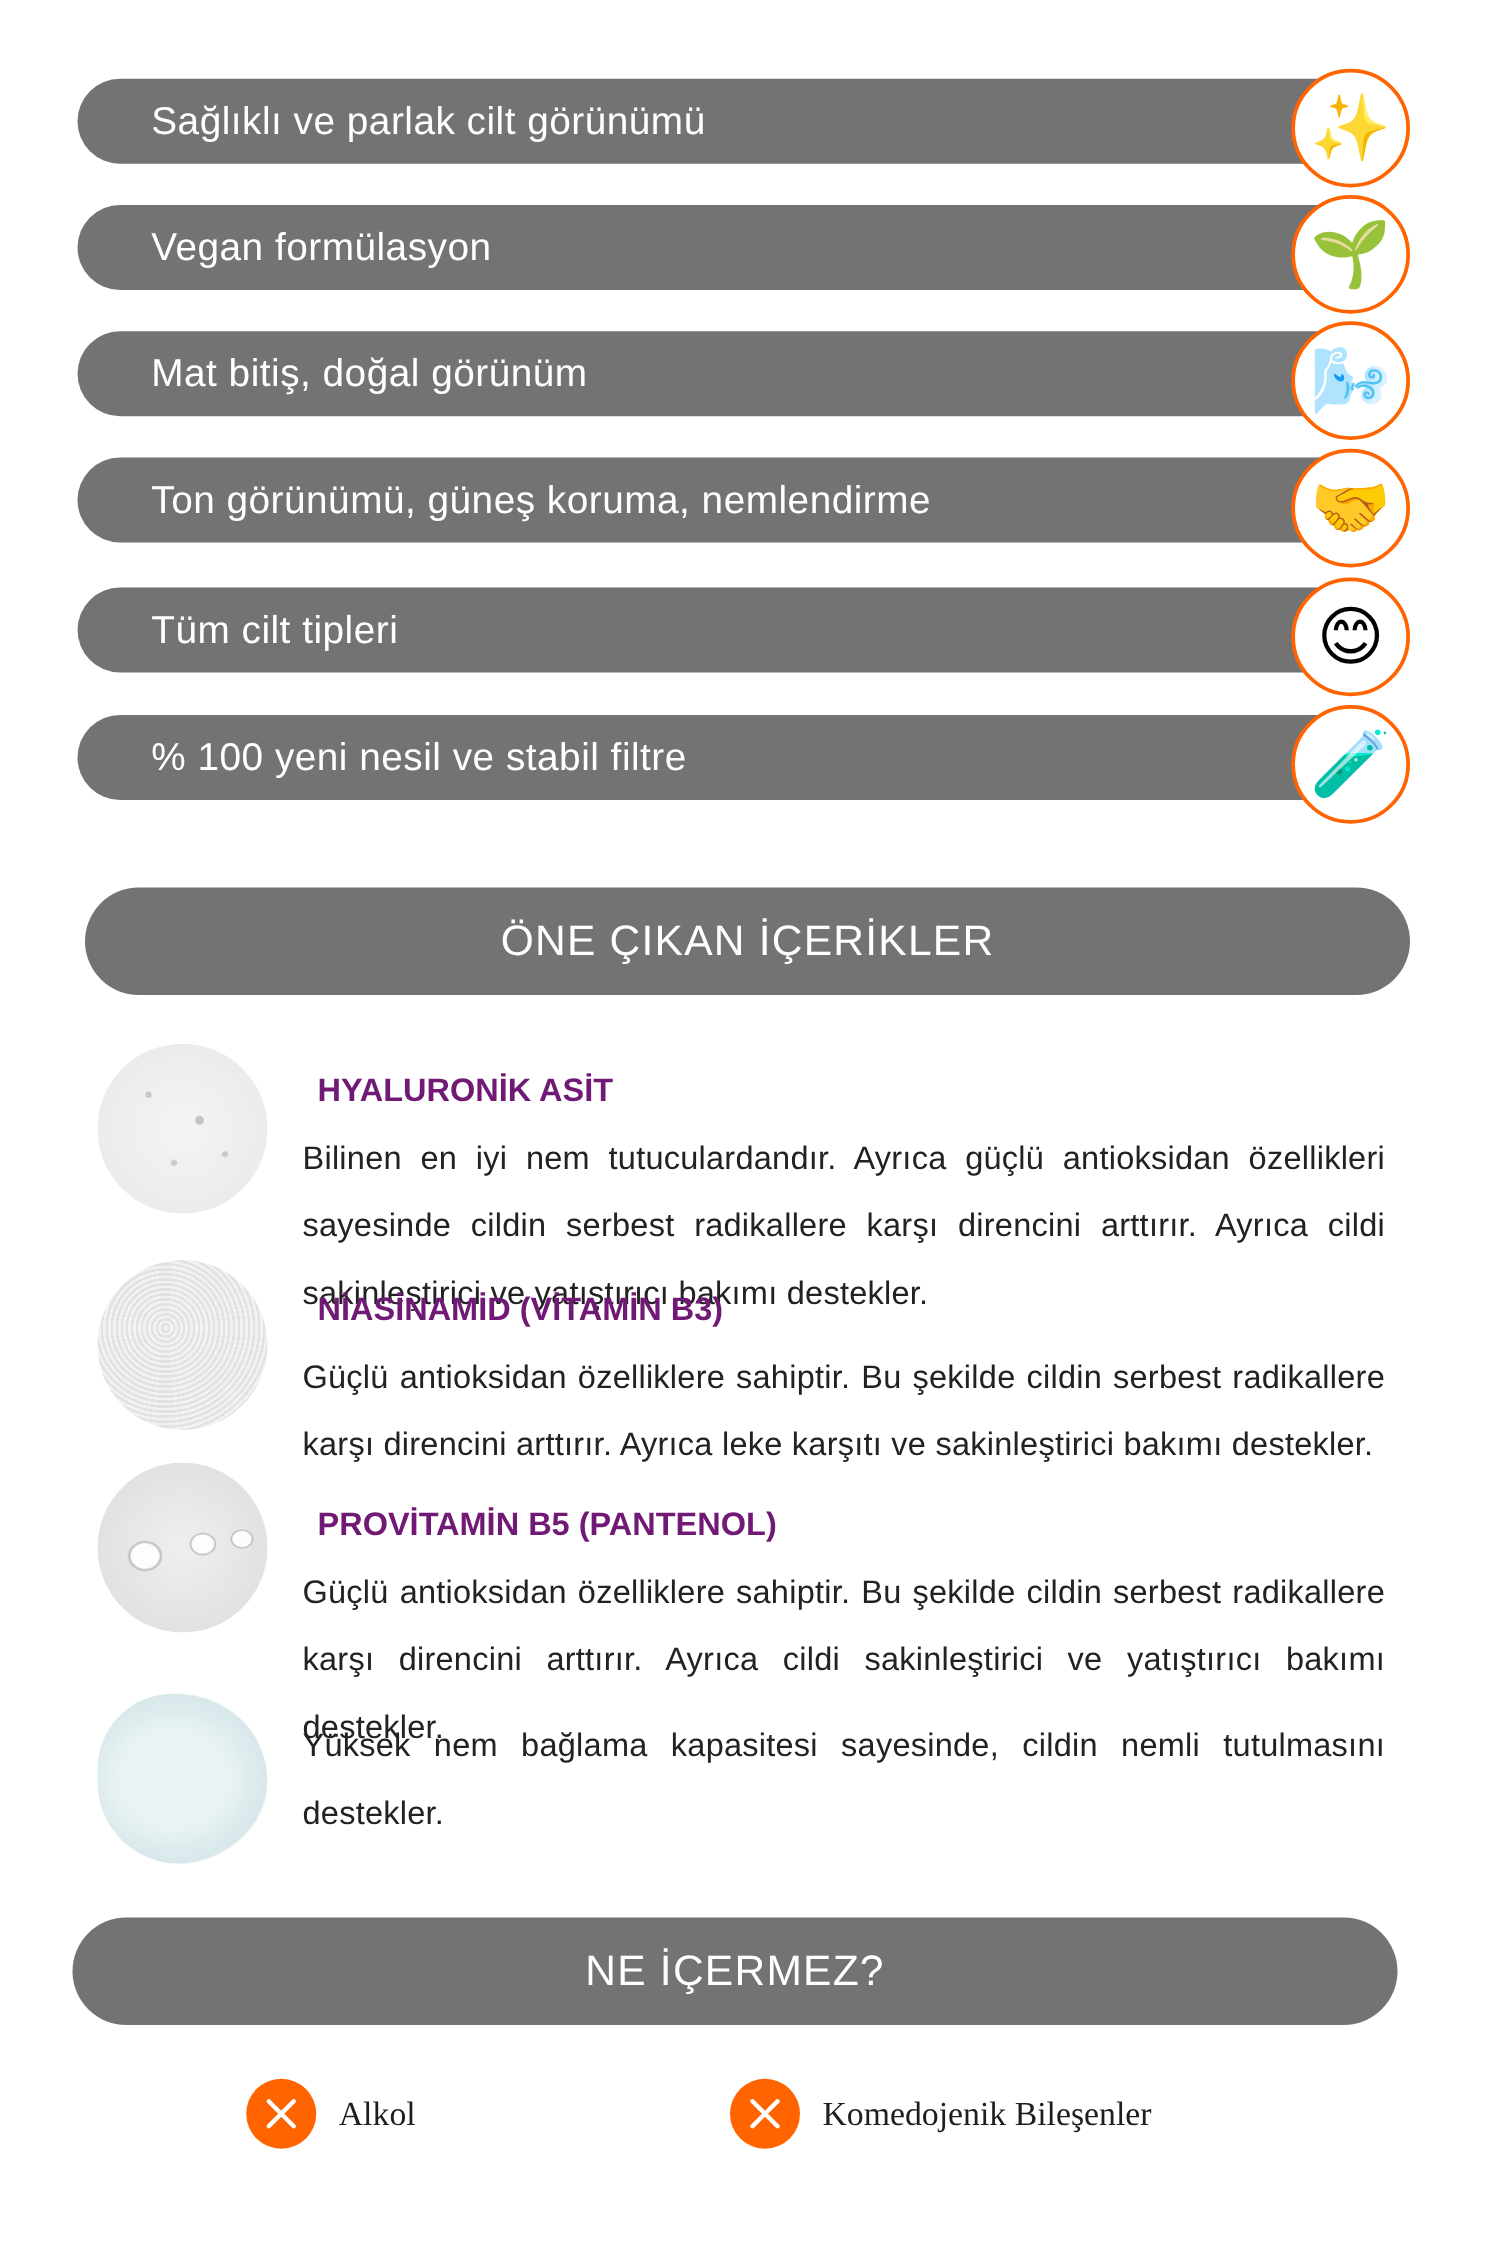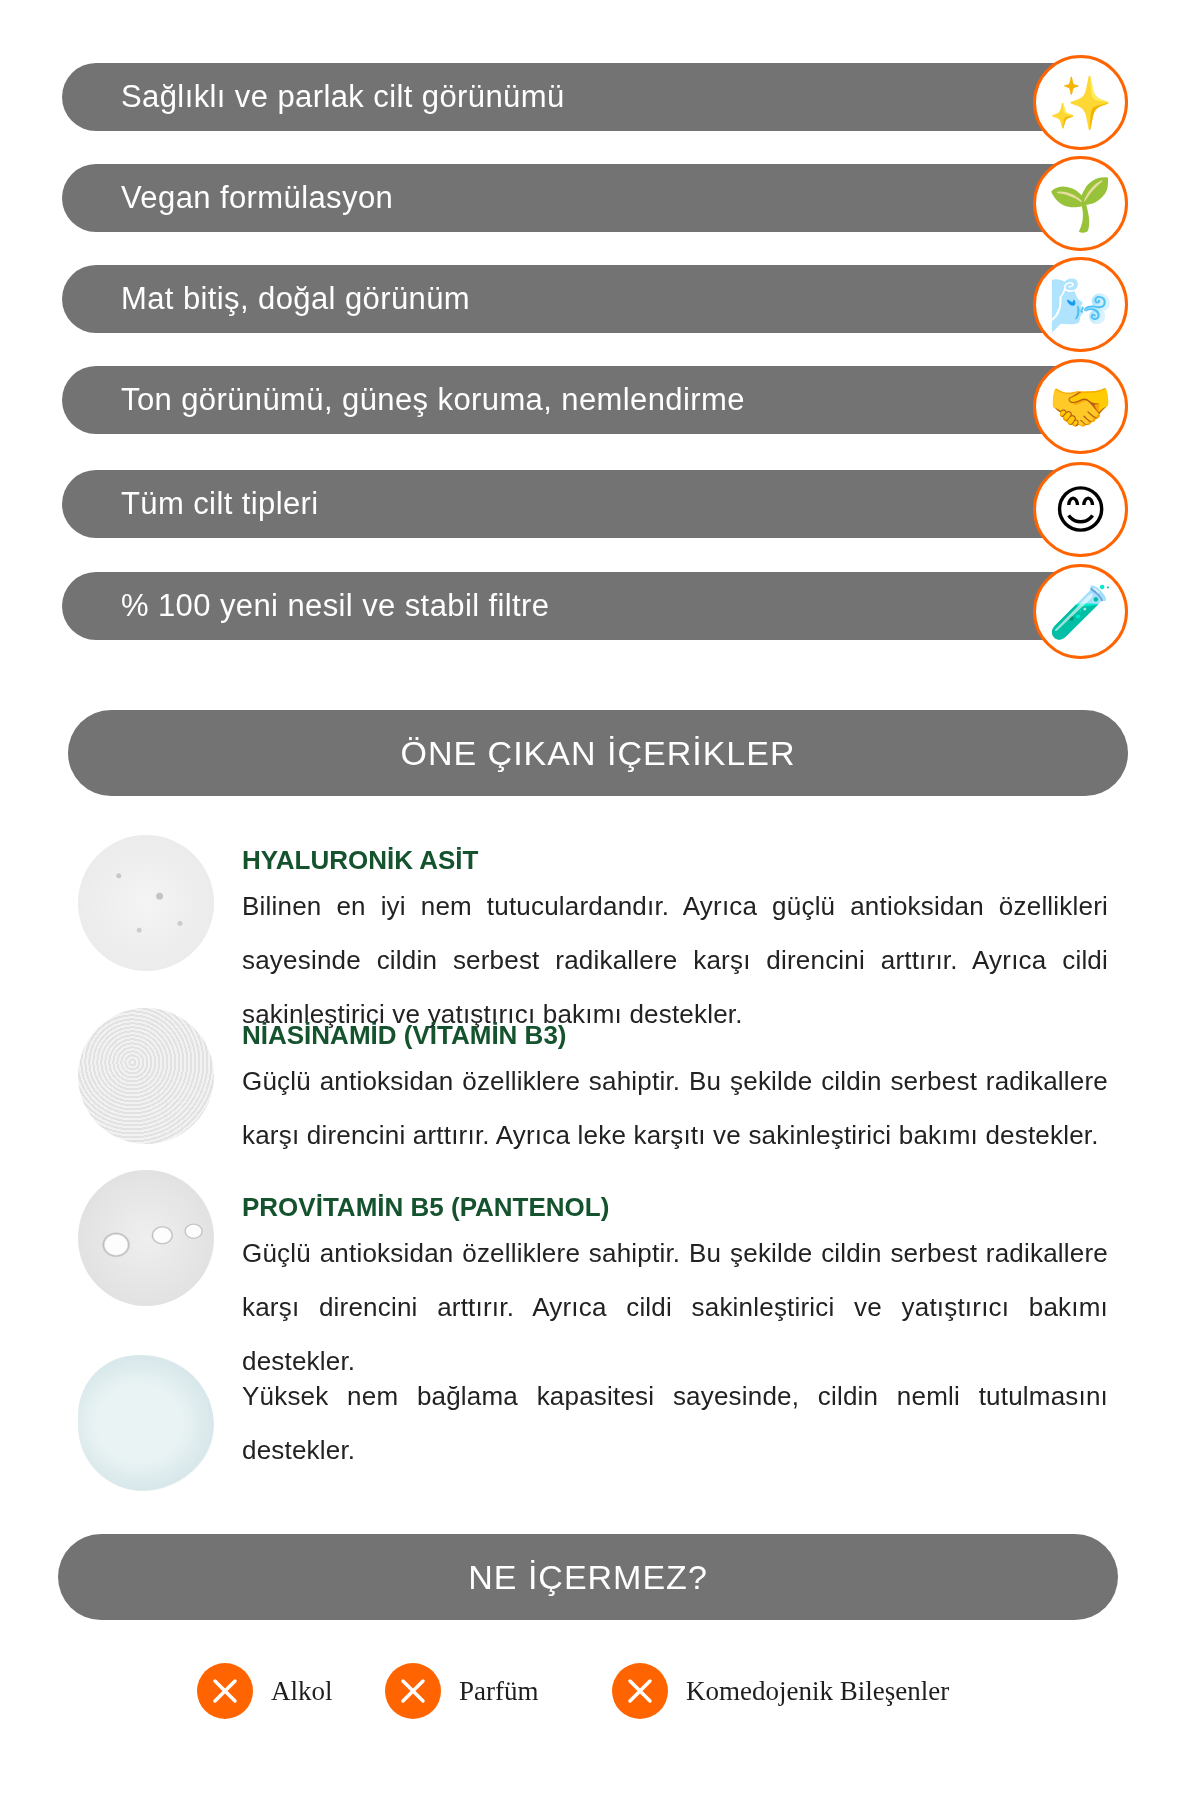--- a/index.html
+++ b/index.html
@@ -27,21 +27,21 @@
       position: absolute; height: 86px; background: #737373;
       border-radius: 43px; display: flex; align-items: center; justify-content: center;
       color: #ffffff; font-size: 34px; letter-spacing: 1px;
     }
     .ingredient { position: absolute; left: 78px; width: 1030px; }
     .ing-img {
       position: absolute; left: 0; top: 0; width: 136px; height: 136px; border-radius: 50%;
     }
     .ing-text { position: absolute; left: 164px; top: 0; width: 866px; }
     .ing-title {
-      font-weight: bold; font-size: 26px; color: #14532d; line-height: 30px; margin: 0;
+      font-weight: bold; font-size: 26px; color: #701a75; line-height: 30px; margin: 12px;
     }
     .ing-body {
       font-size: 26px; color: #222222; line-height: 54px; margin: 4px 0 0 0;
       text-align: justify; letter-spacing: 0.2px;
     }
     .img-hyaluronic {
       background:
         radial-gradient(circle at 30% 30%, rgba(160,160,160,0.5) 0 2px, transparent 3px),
         radial-gradient(circle at 60% 45%, rgba(150,150,150,0.5) 0 3px, transparent 4px),
         radial-gradient(circle at 45% 70%, rgba(150,150,150,0.4) 0 2px, transparent 3px),
@@ -146,29 +146,21 @@
 
 <div class="exclusions">
   <div class="excl-item" style="left:197px;">
     <span class="excl-icon">
       <svg width="30" height="30" viewBox="0 0 30 30">
           <path d="M5 5 L25 25 M25 5 L5 25" stroke="#ffffff" stroke-width="3.5" stroke-linecap="round"></path>
         </svg>
     </span>
     <span class="excl-label">Alkol</span>
   </div>
-  <div class="excl-item" style="left:385px;">
-    <span class="excl-icon">
-      <svg width="30" height="30" viewBox="0 0 30 30">
-          <path d="M5 5 L25 25 M25 5 L5 25" stroke="#ffffff" stroke-width="3.5" stroke-linecap="round"></path>
-        </svg>
-    </span>
-    <span class="excl-label">Parfüm</span>
-  </div>
-  <div class="excl-item" style="left:612px;justify-content:center;">
+  <div class="excl-item" style="left:584px;justify-content:center;">
     <span class="excl-icon">
       <svg width="30" height="30" viewBox="0 0 30 30">
           <path d="M5 5 L25 25 M25 5 L5 25" stroke="#ffffff" stroke-width="3.5" stroke-linecap="round"></path>
         </svg>
     </span>
     <span class="excl-label">Komedojenik Bileşenler</span>
   </div>
 </div>
 
 </body></html>

